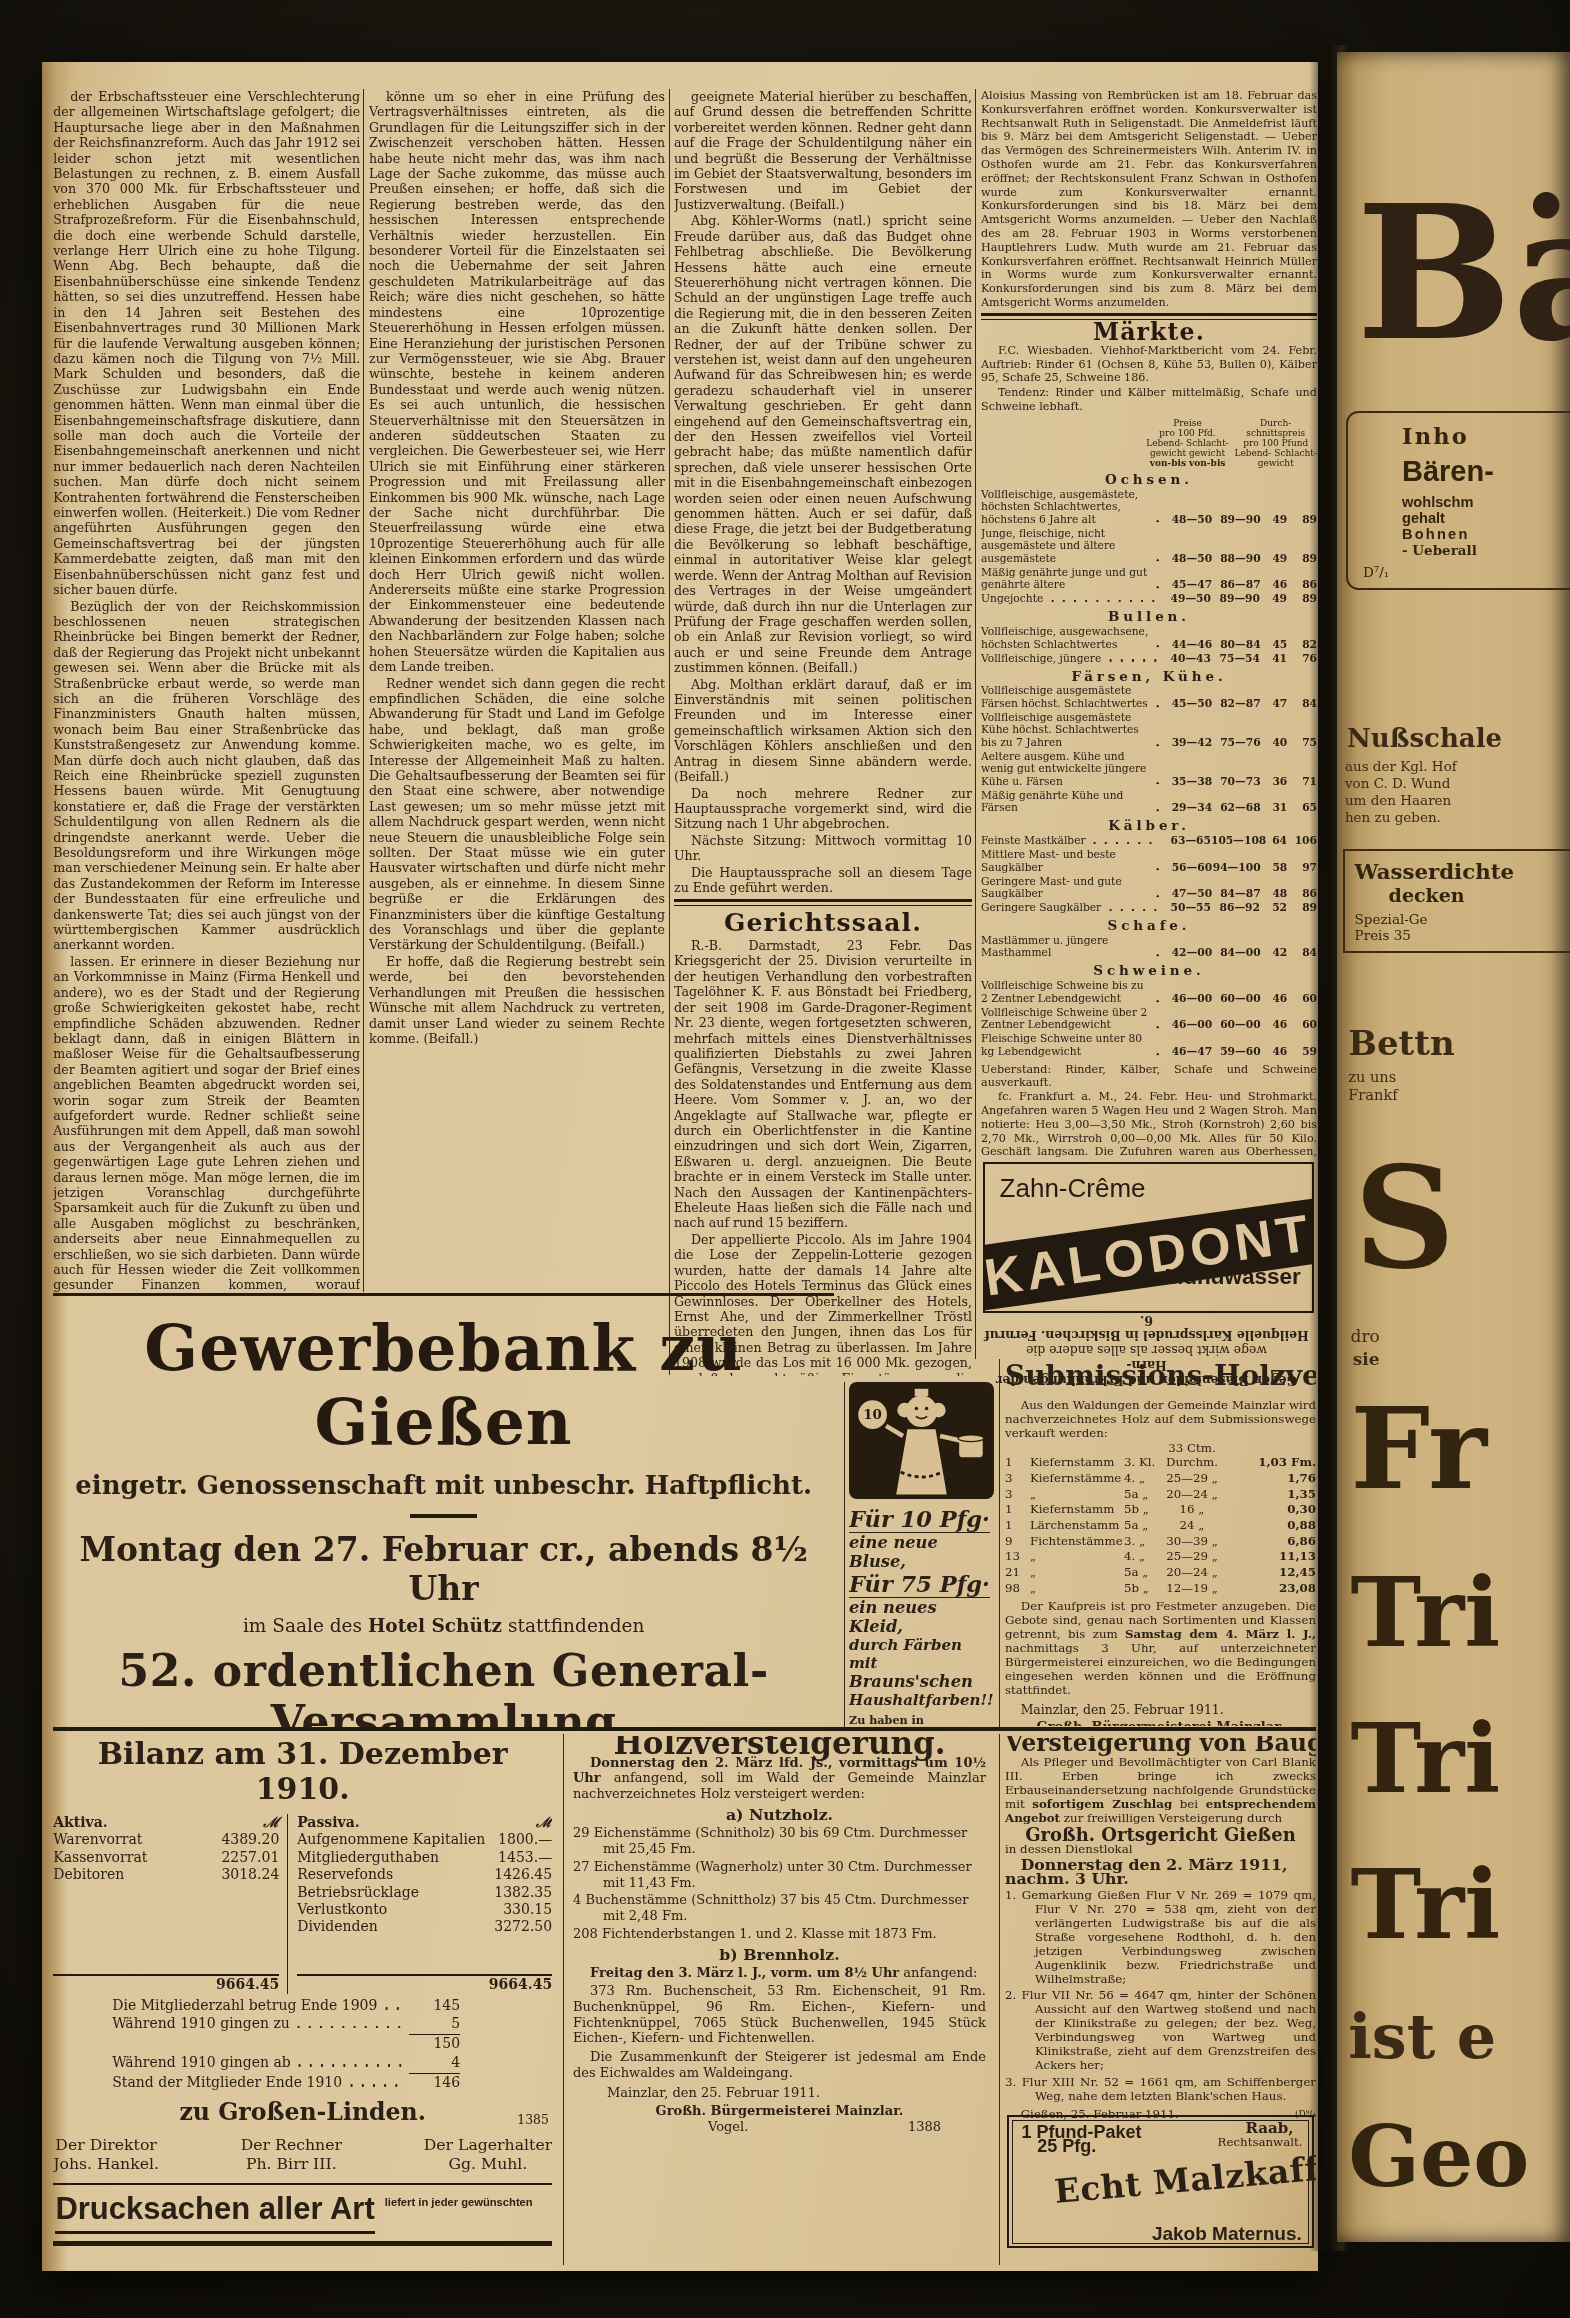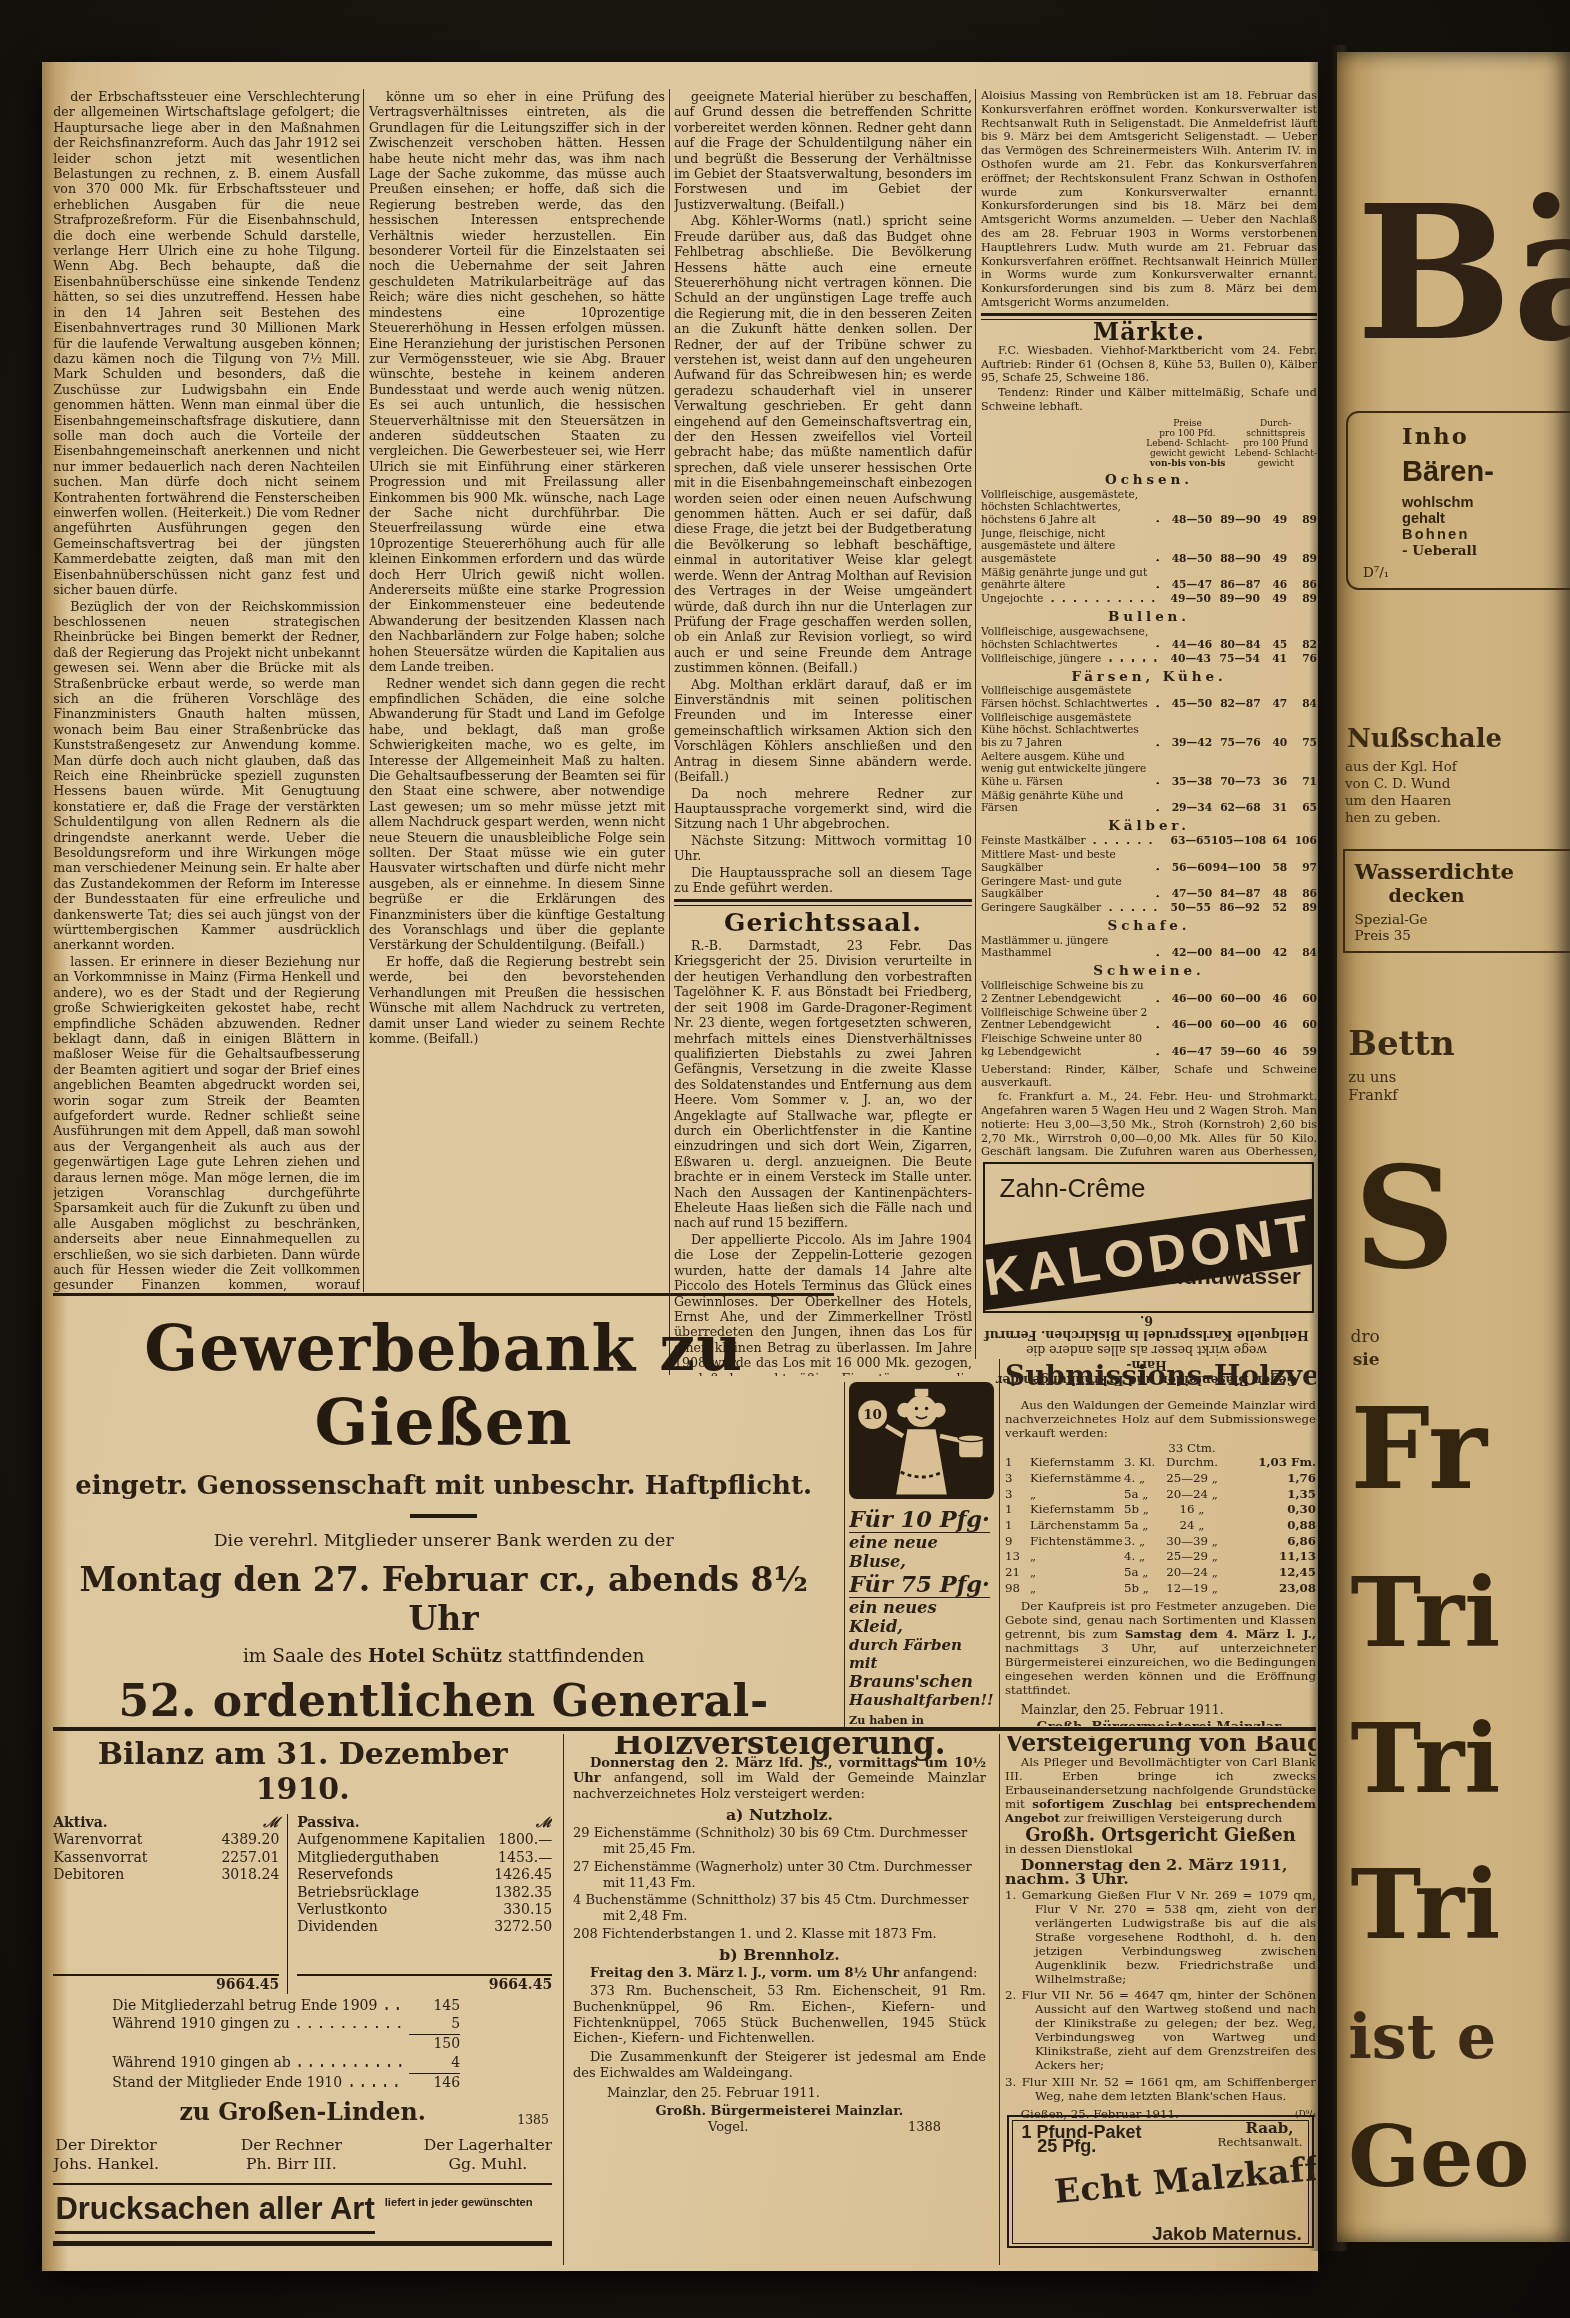--- a/index.html
+++ b/index.html
@@ -349,21 +349,20 @@
     <div class="abs inv" style="left:941px;top:1251px;width:327px;">
       <div style="font-weight:bold;">Gegen Blasenleiden und Erkrankungen der Harn-</div>
       <div>wege wirkt besser als alles andere die</div>
       <div style="font-weight:bold;">Heilquelle Karlssprudel in Biskirchen. Fernruf 6.</div>
     </div>
 
     <div class="abs" style="left:11.2px;top:1231px;width:781px;height:432px;overflow:hidden;border-top:3.4px solid #241b10;">
       <div class="gb-title" style="margin-top:14.6px;">Gewerbebank zu Gießen</div>
       <div class="gb-sub">eingetr. Genossenschaft mit unbeschr. Haftpflicht.</div>
       <div style="width:67px;height:3.4px;background:#241b10;margin:14.6px auto 12.4px auto;"></div>
-      <div class="ctr" style="font-size:17.4px;">Die verehrl. Mitglieder unserer Bank werden zu der</div>
       <div class="gb-big">Montag den 27. Februar cr., abends 8½ Uhr</div>
       <div class="ctr" style="font-size:18.5px;margin-top:6.7px;"><span>im Saale des </span><b>Hotel Schütz</b><span> stattfindenden</span></div>
       <div class="gb-big2">52. ordentlichen General-Versammlung</div>
 
     </div>
 
     <div class="abs" style="left:807px;top:1320px;width:145px;height:346px;overflow:hidden;">
       <div style="background:#251b0f;border-radius:7.9px;height:117px;position:relative;">
         <svg width="145" height="117" viewBox="0 0 258 208">
           <circle cx="42" cy="58" r="27" fill="#d8c094" stroke="#251b0f" stroke-width="3"></circle>

